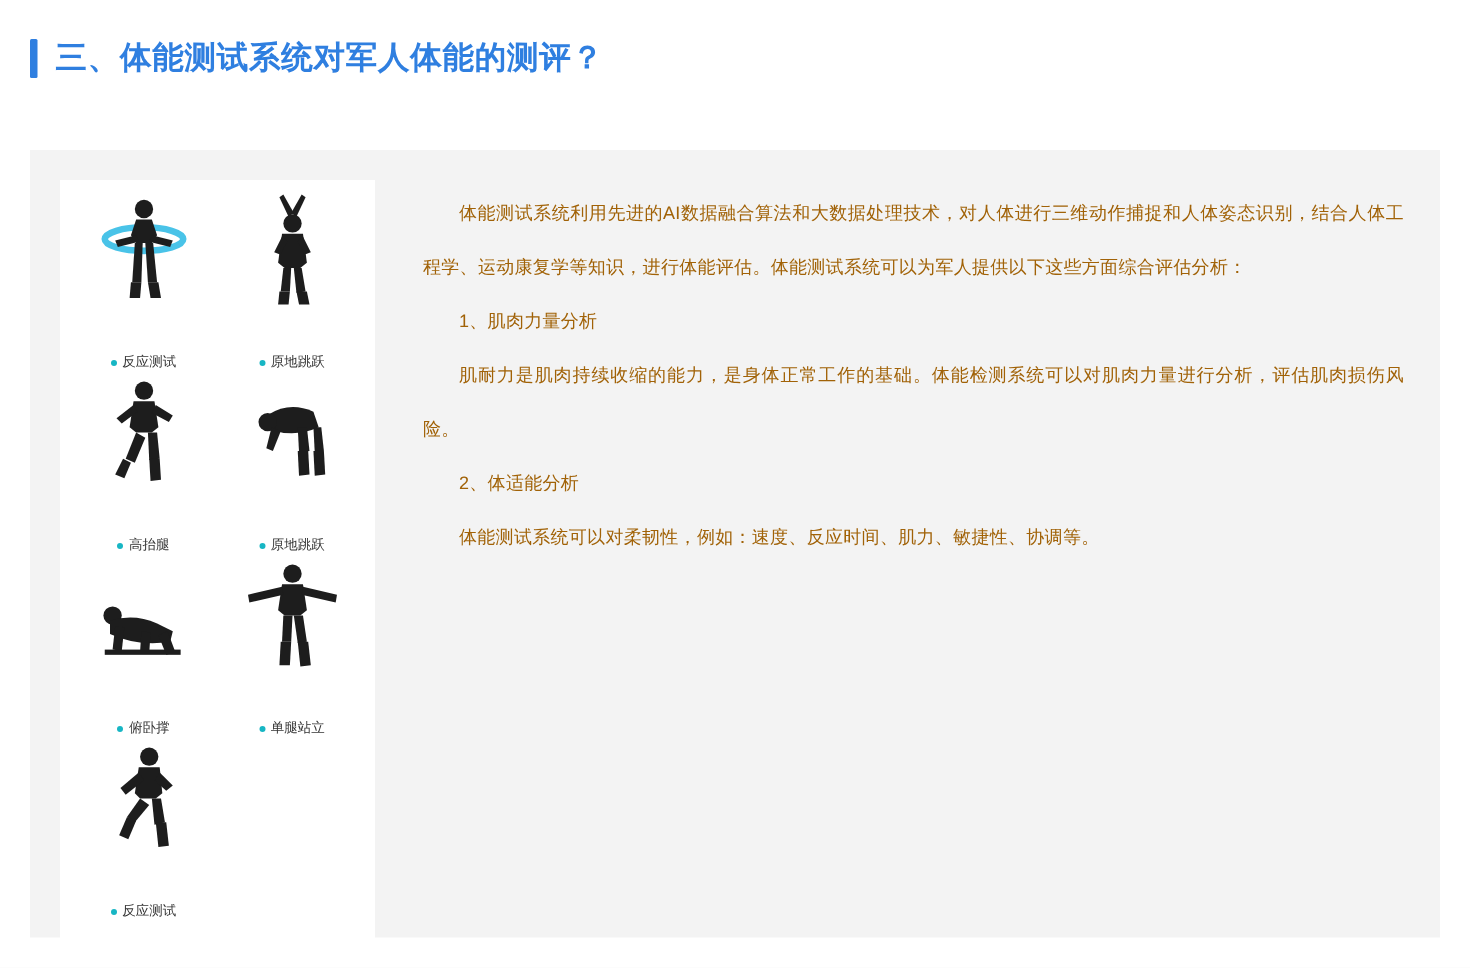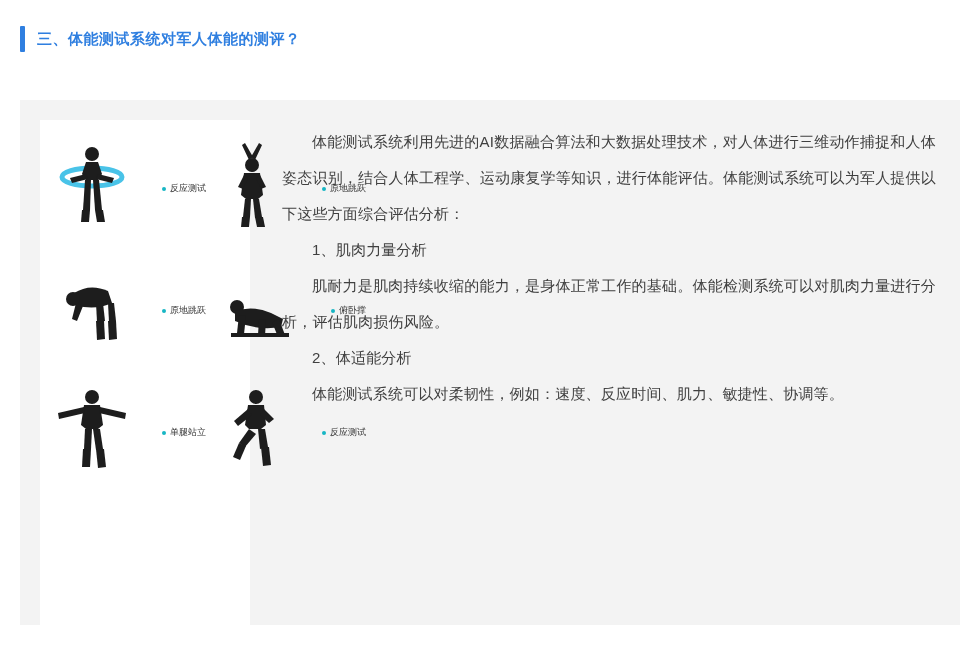--- a/index.html
+++ b/index.html
@@ -29,21 +29,21 @@
     height: 30px;
   }
   .heading-bar {
     width: 5px;
     height: 26px;
     background: #2f7fe0;
     border-radius: 1px;
     margin-right: 12px;
   }
   .heading-text {
-    font-size: 15px;
+    font-size: 21px;
     font-weight: bold;
     color: #2f7fe0;
     letter-spacing: 0.5px;
     line-height: 26px;
   }
   
   .panel {
     position: absolute;
     left: 20px;
     top: 100px;
@@ -69,21 +69,21 @@
   }
   .grid {
     display: grid;
     grid-template-columns: 1fr 1fr;
     grid-template-rows: repeat(4, 122px);
     gap: 0px;
   }
   .cell {
     position: relative;
     display: flex;
-    flex-direction: row;
+    flex-direction: column;
     align-items: center;
     justify-content: flex-end;
     padding-bottom: 2px;
     gap: 24px;
   }
   .pose {
     position: relative;
     width: 92px;
     height: 94px;
     display: block;
@@ -106,23 +106,23 @@
     flex: 0 0 auto;
   }
   
   .text-col {
     flex: 1 1 auto;
     padding-left: 32px;
     padding-right: 4px;
     padding-top: 4px;
   }
   .para {
-    font-size: 15px;
+    font-size: 12px;
     line-height: 36px;
-    color: #404040;
+    color: #a16207;
     text-align: justify;
     text-indent: 2em;
     margin: 0;
     letter-spacing: 0.2px;
   }
   .para + .para { margin-top: 0; }
 </style>
 </head>
 <body>
 
@@ -169,20 +169,36 @@
               <path d="M47 58 h6 l3 18 -7 1 z" fill="#1d1d1d"></path>
               <path d="M36 76 h8 l-1 10 h-8 z" fill="#1d1d1d"></path>
               <path d="M49 76 h8 l2 10 h-8 z" fill="#1d1d1d"></path>
             </svg>
             <div class="cap">
               <span class="dot"></span>
               <span>原地跳跃</span>
             </div>
           </div>
 
+          <div class="cell">
+            <svg class="pose" viewBox="0 0 92 94">
+              <circle cx="46" cy="12" r="7" fill="#1d1d1d"></circle>
+              <path d="M38 20 h16 l3 20 -5 4 h-12 l-5 -4 z" fill="#1d1d1d"></path>
+              <path d="M38 23 l-13 10 4 4 12 -9 z" fill="#1d1d1d"></path>
+              <path d="M55 23 l13 8 -3 5 -13 -7 z" fill="#1d1d1d"></path>
+              <path d="M40 44 l-8 20 7 3 8 -19 z" fill="#1d1d1d"></path>
+              <path d="M30 64 l-6 12 7 3 5 -12 z" fill="#1d1d1d"></path>
+              <path d="M49 44 h7 l2 20 -8 1 z" fill="#1d1d1d"></path>
+              <path d="M50 64 h8 l1 16 -8 1 z" fill="#1d1d1d"></path>
+            </svg>
+            <div class="cap">
+              <span class="dot"></span>
+              <span>高抬腿</span>
+            </div>
+          </div>
 
           <div class="cell">
             <svg class="pose" viewBox="0 0 92 94">
               <path d="M28 30 q16 -10 34 -2 l4 12 q-18 8 -36 2 z" fill="#1d1d1d"></path>
               <circle cx="27" cy="36" r="7" fill="#1d1d1d"></circle>
               <path d="M30 40 l-4 16 5 2 6 -15 z" fill="#1d1d1d"></path>
               <path d="M62 40 h6 l2 18 -7 1 z" fill="#1d1d1d"></path>
               <path d="M50 40 h7 l2 18 -8 1 z" fill="#1d1d1d"></path>
               <path d="M62 58 h8 l1 18 -8 1 z" fill="#1d1d1d"></path>
               <path d="M50 58 h8 l1 18 -8 1 z" fill="#1d1d1d"></path>

